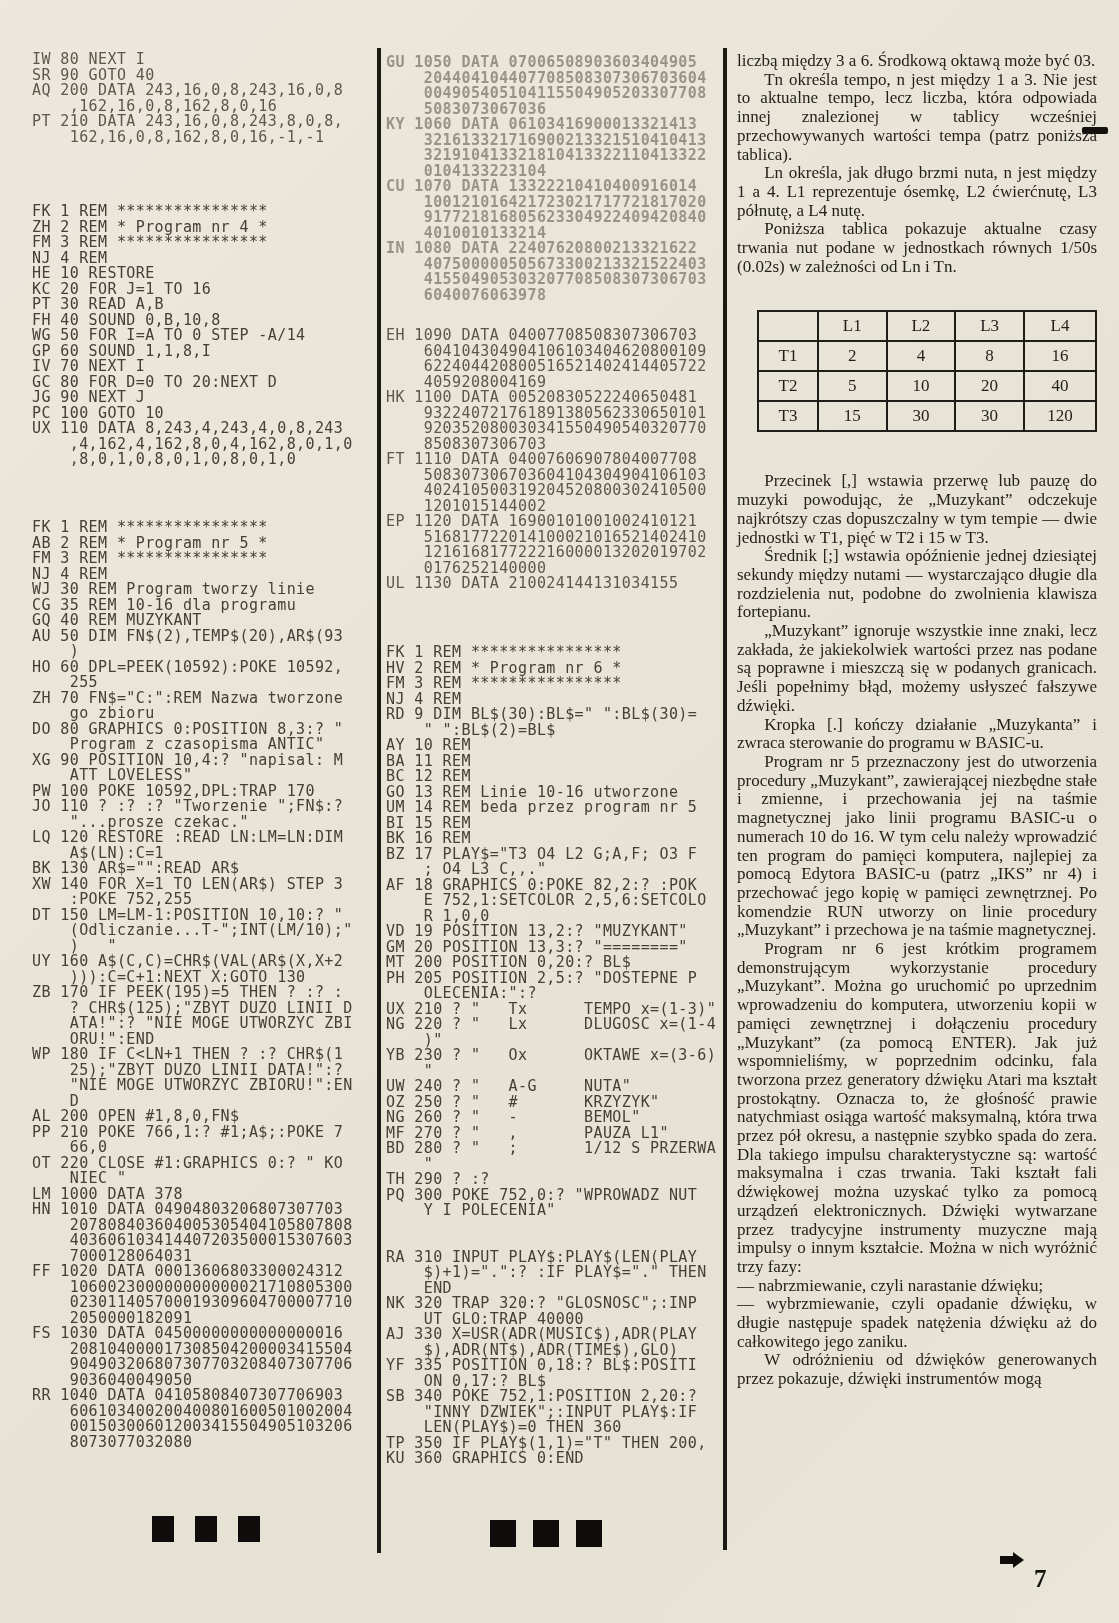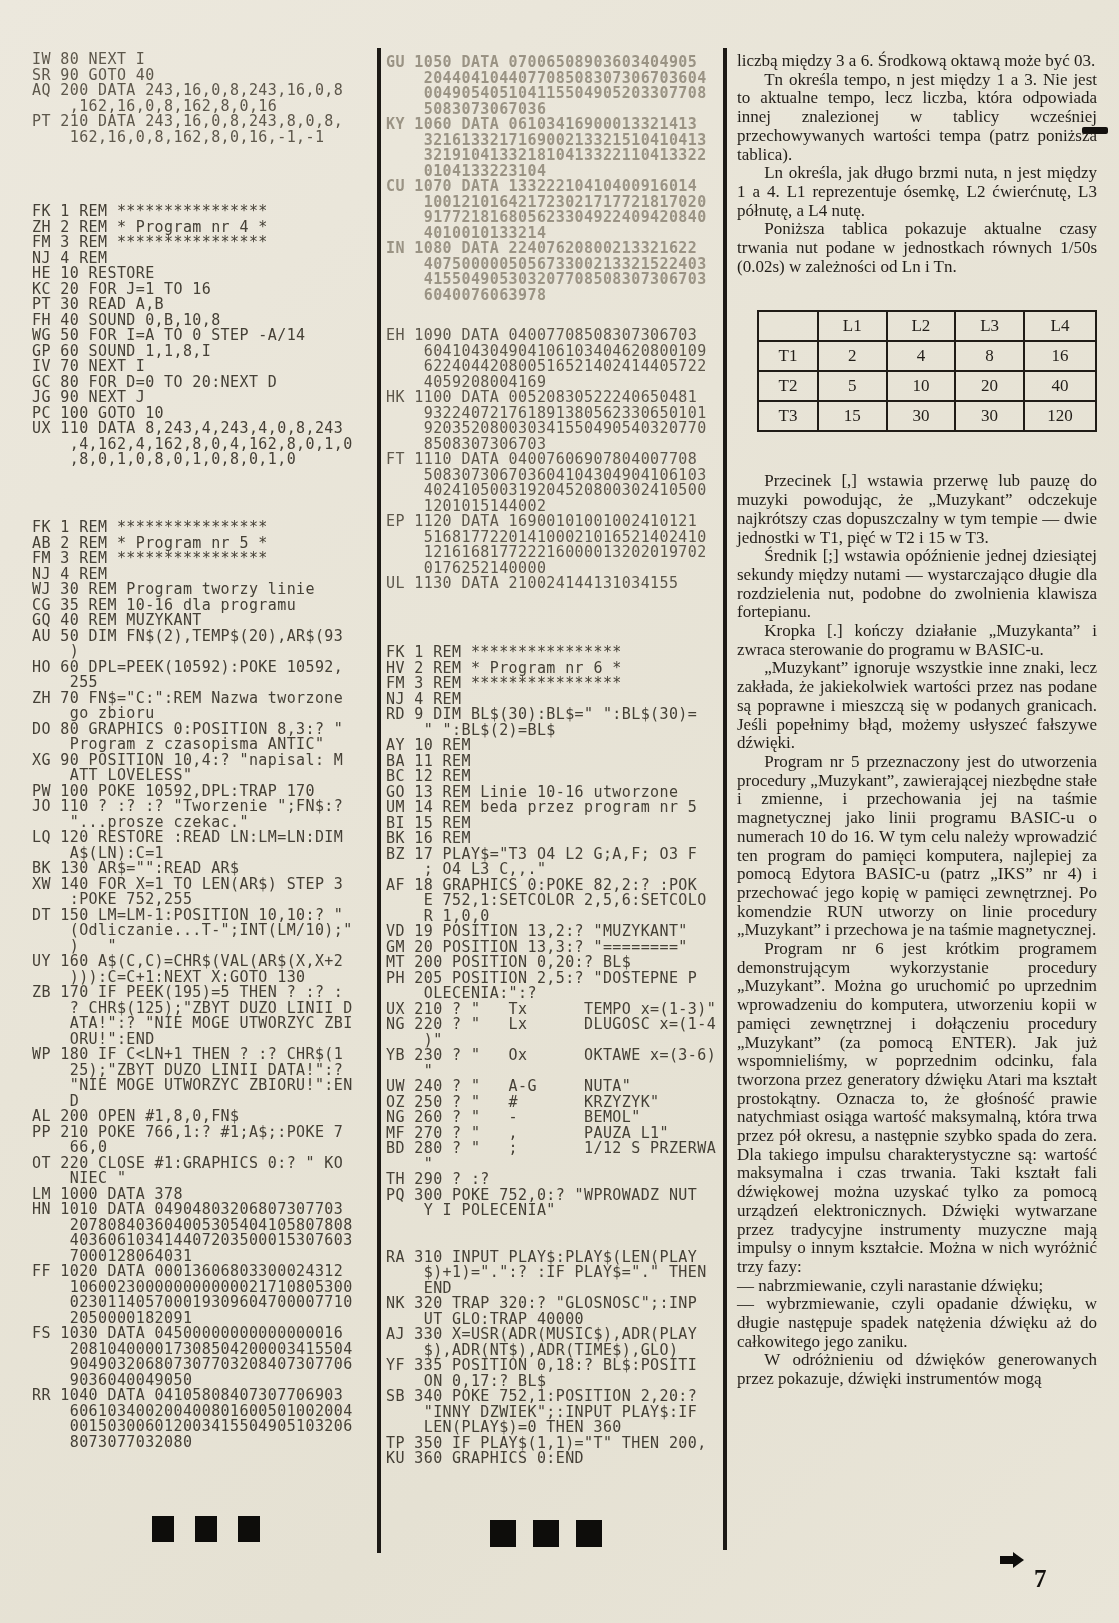--- a/index.html
+++ b/index.html
@@ -262,22 +262,22 @@
         <td>15</td>
         <td>30</td>
         <td>30</td>
         <td>120</td>
       </tr>
     </tbody>
       </table>
 
     <p class="ind">Przecinek [,] wstawia przerwę lub pauzę do muzyki powodując, że „Muzykant” odczekuje najkrótszy czas dopuszczalny w tym tempie — dwie jednostki w T1, pięć w T2 i 15 w T3.</p>
     <p class="ind">Średnik [;] wstawia opóźnienie jednej dziesiątej sekundy między nutami — wystarczająco długie dla rozdzielenia nut, podobne do zwolnienia klawisza fortepianu.</p>
+    <p class="ind">„Muzykant” ignoruje wszystkie inne znaki, lecz zakłada, że jakiekolwiek wartości przez nas podane są poprawne i mieszczą się w podanych granicach. Jeśli popełnimy błąd, możemy usłyszeć fałszywe dźwięki.</p>
     <p class="ind">Kropka [.] kończy działanie „Muzykanta” i zwraca sterowanie do programu w BASIC-u.</p>
-    <p class="ind">„Muzykant” ignoruje wszystkie inne znaki, lecz zakłada, że jakiekolwiek wartości przez nas podane są poprawne i mieszczą się w podanych granicach. Jeśli popełnimy błąd, możemy usłyszeć fałszywe dźwięki.</p>
     <p class="ind">Program nr 5 przeznaczony jest do utworzenia procedury „Muzykant”, zawierającej niezbędne stałe i zmienne, i przechowania jej na taśmie magnetycznej jako linii programu BASIC-u o numerach 10 do 16. W tym celu należy wprowadzić ten program do pamięci komputera, najlepiej za pomocą Edytora BASIC-u (patrz „IKS” nr 4) i przechować jego kopię w pamięci zewnętrznej. Po komendzie RUN utworzy on linie procedury „Muzykant” i przechowa je na taśmie magnetycznej.</p>
     <p class="ind">Program nr 6 jest krótkim programem demonstrującym wykorzystanie procedury „Muzykant”. Można go uruchomić po uprzednim wprowadzeniu do komputera, utworzeniu kopii w pamięci zewnętrznej i dołączeniu procedury „Muzykant” (za pomocą ENTER). Jak już wspomnieliśmy, w poprzednim odcinku, fala tworzona przez generatory dźwięku Atari ma kształt prostokątny. Oznacza to, że głośność prawie natychmiast osiąga wartość maksymalną, która trwa przez pół okresu, a następnie szybko spada do zera. Dla takiego impulsu charakterystyczne są: wartość maksymalna i czas trwania. Taki kształt fali dźwiękowej można uzyskać tylko za pomocą urządzeń elektronicznych. Dźwięki wytwarzane przez tradycyjne instrumenty muzyczne mają impulsy o innym kształcie. Można w nich wyróżnić trzy fazy:</p>
     <p>— nabrzmiewanie, czyli narastanie dźwięku;</p>
     <p>— wybrzmiewanie, czyli opadanie dźwięku, w długie następuje spadek natężenia dźwięku aż do całkowitego jego zaniku.</p>
     <p class="ind">W odróżnieniu od dźwięków generowanych przez pokazuje, dźwięki instrumentów mogą</p>
   </div>
 
   <div class="arrow" style="left:1000px;top:1552px;">
     <span class="bar"></span>
       <span class="tip"></span>

